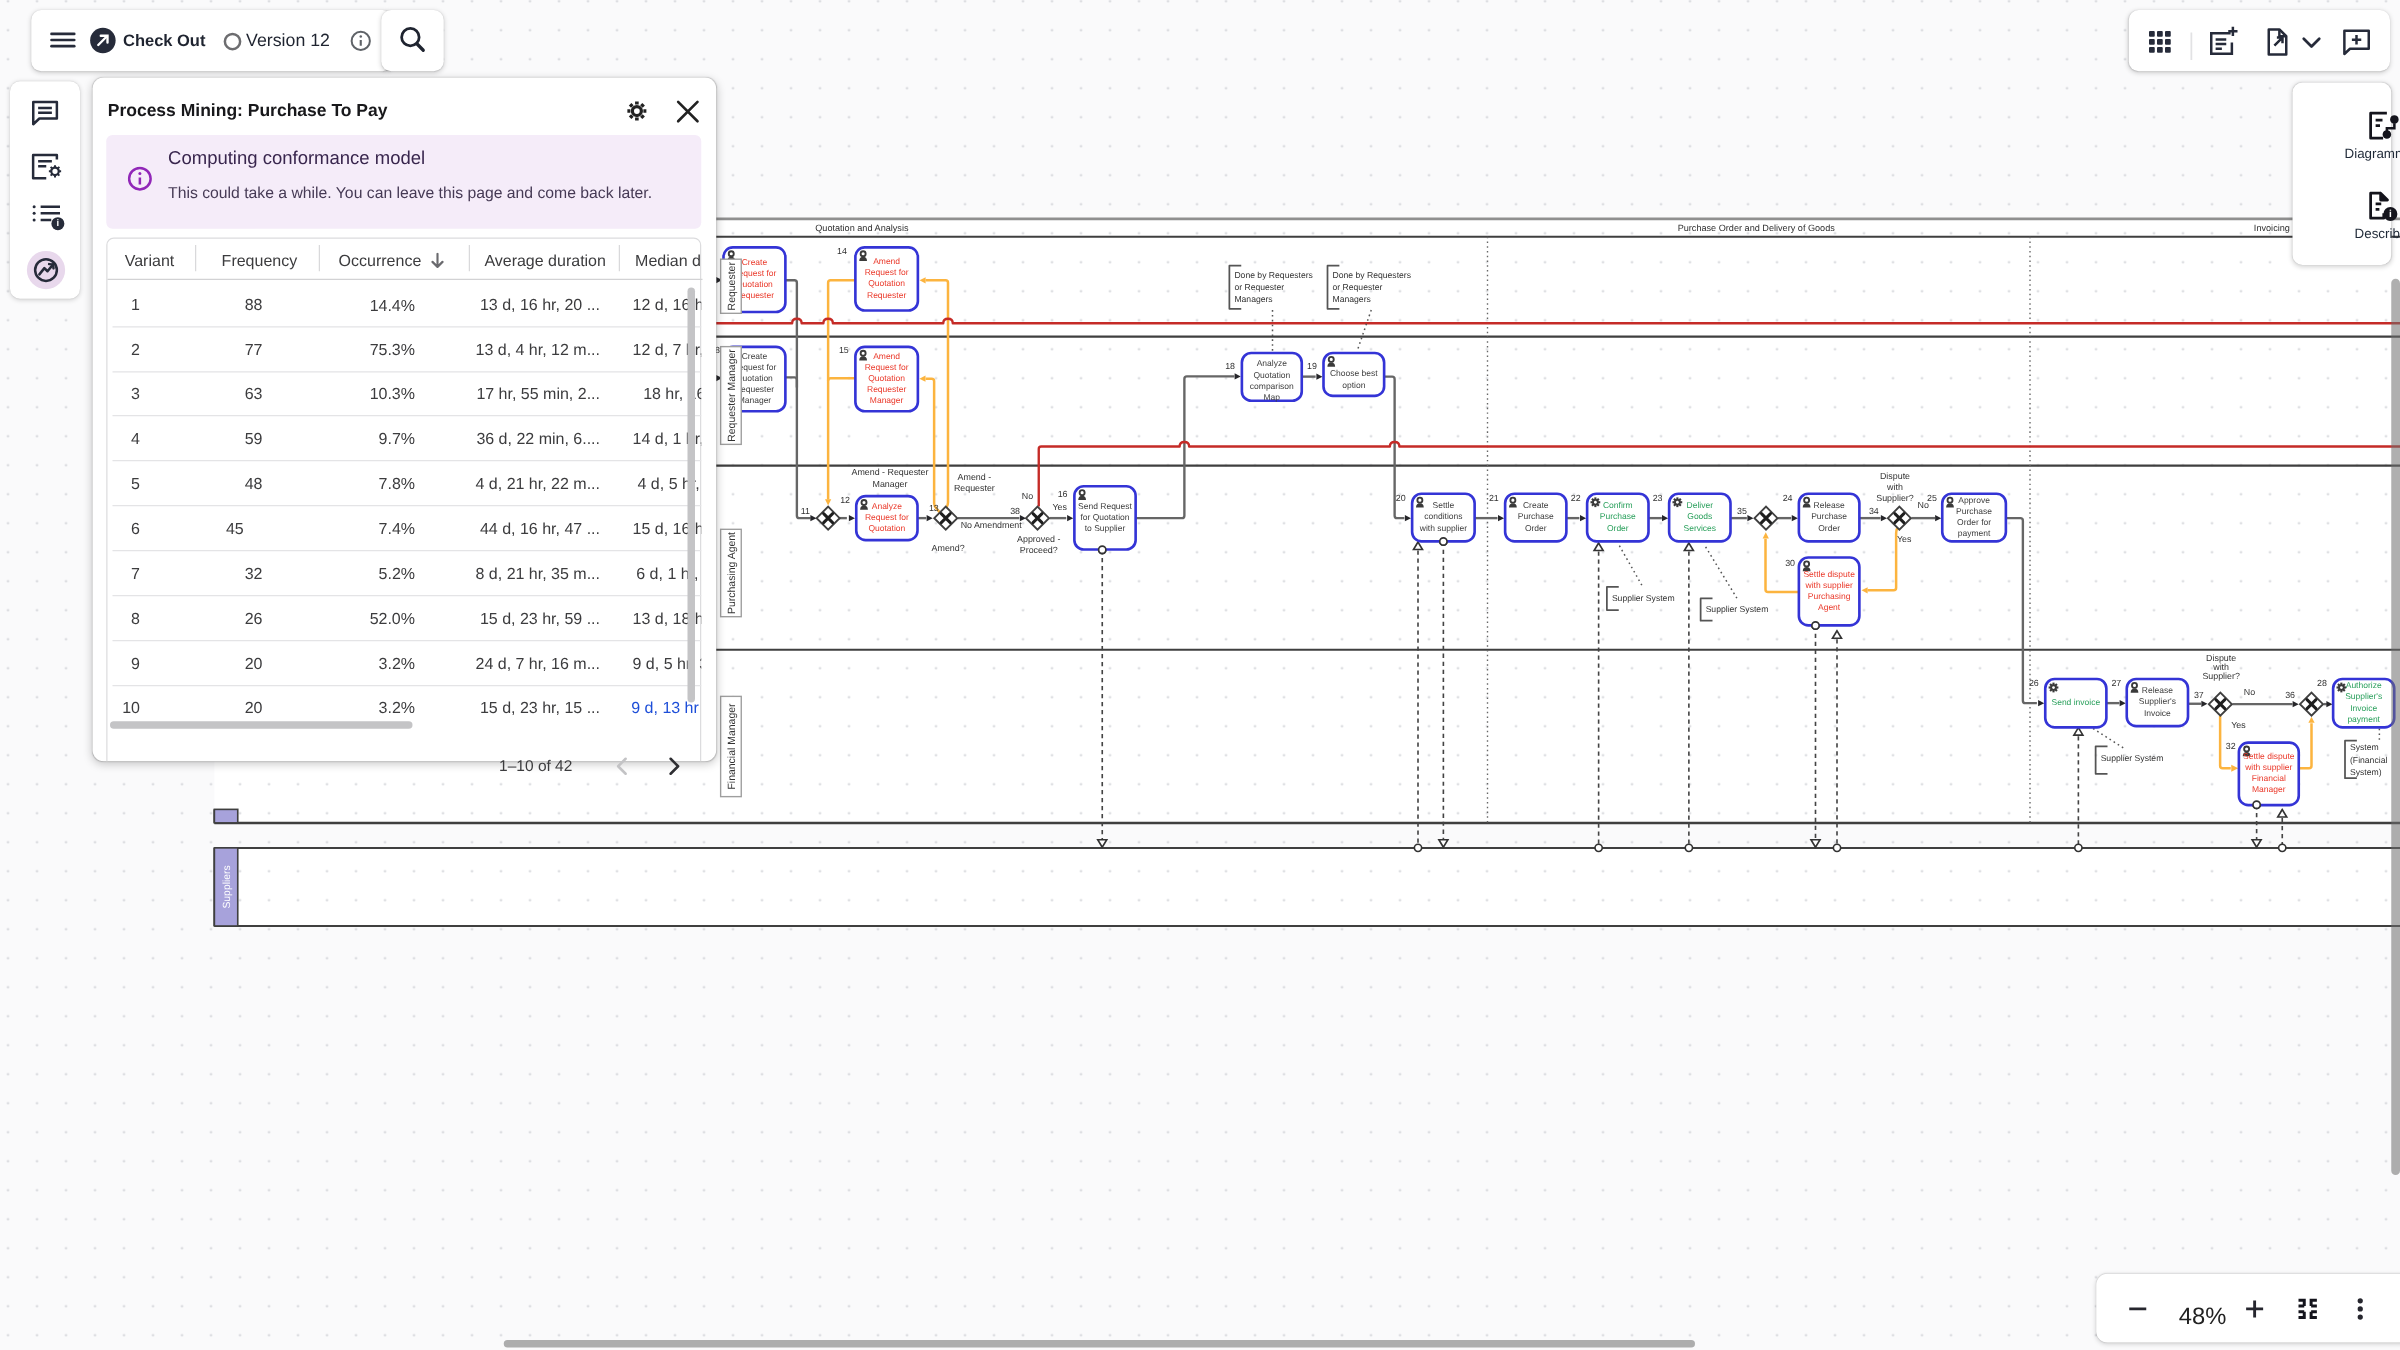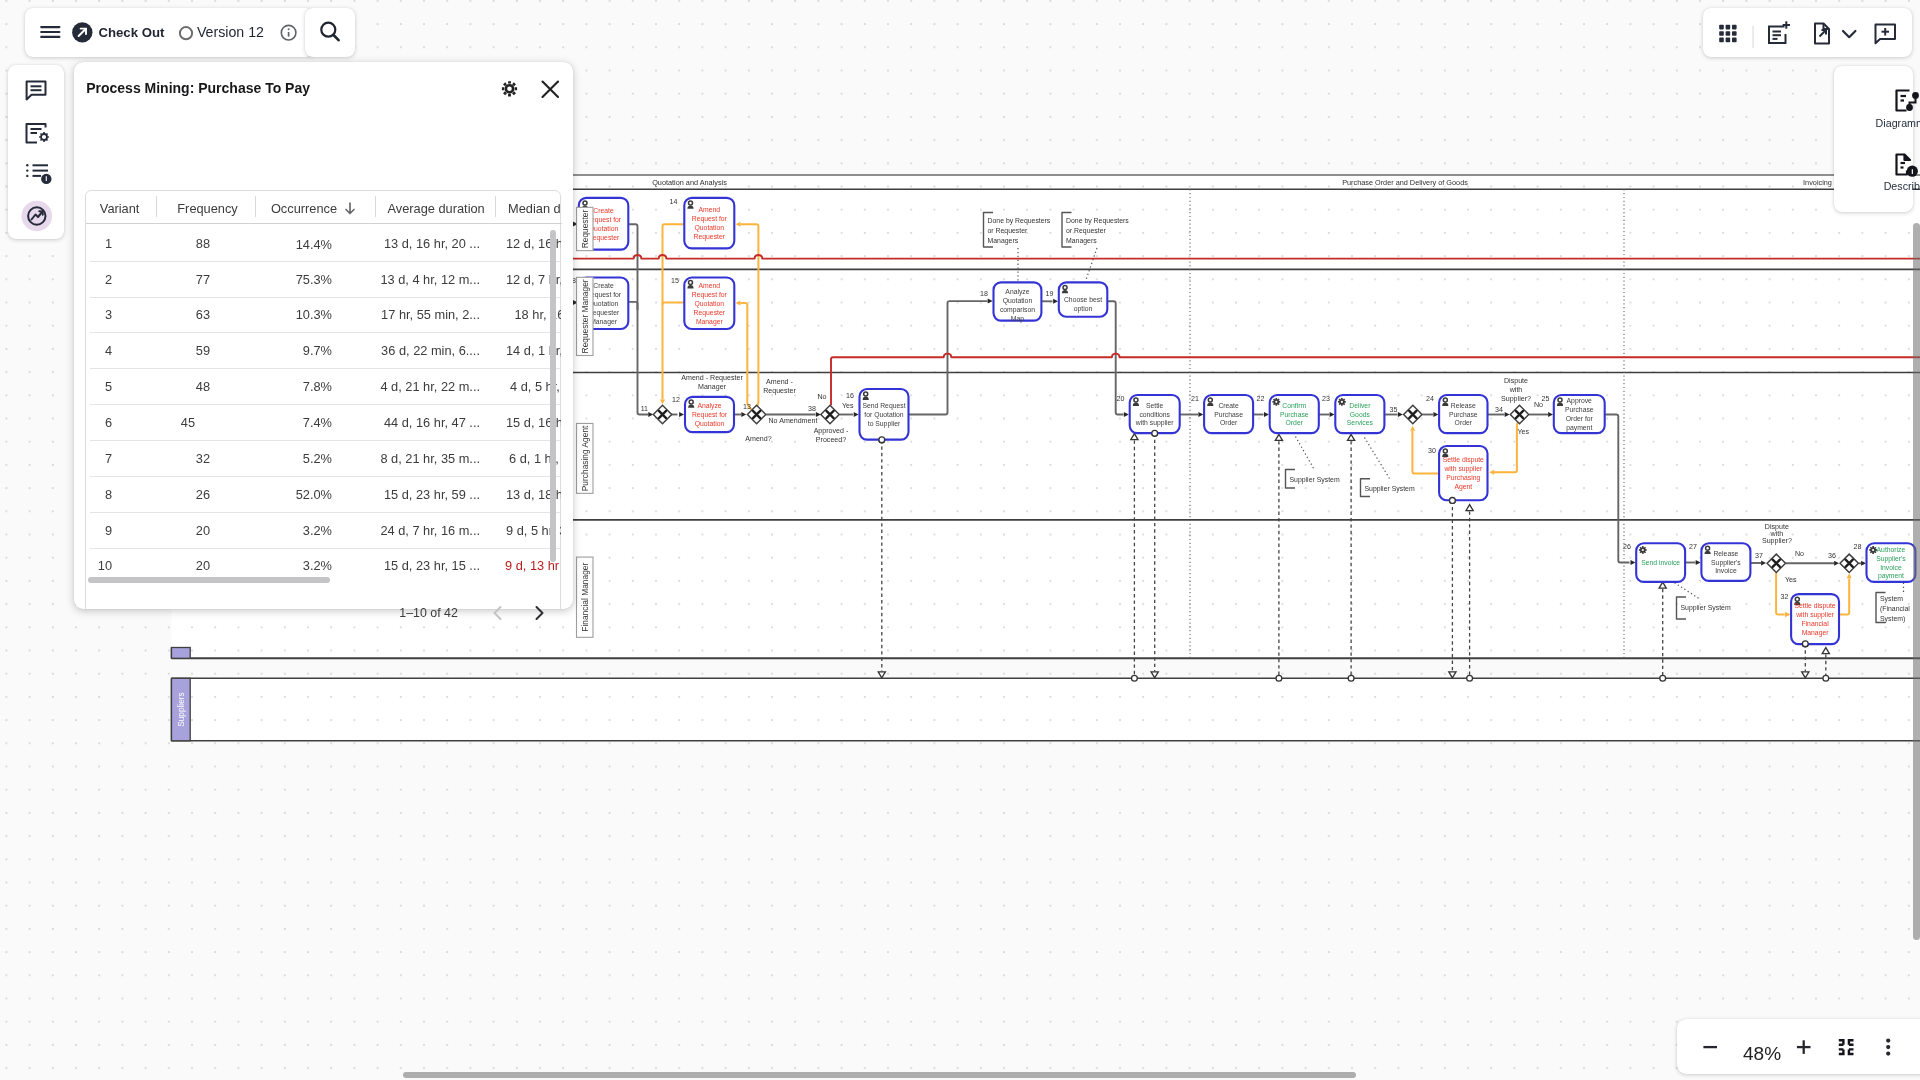--- a/index.html
+++ b/index.html
@@ -517,20 +517,29 @@
       </g>
       </g>
   </svg>
   <svg width="20" height="20" style="position:absolute;left:467px;top:18px;">
     <g stroke="#222" stroke-width="2.1" stroke-linecap="round">
         <line x1="1.5" y1="1.5" x2="17" y2="17"></line>
         <line x1="17" y1="1.5" x2="1.5" y2="17"></line>
       </g>
   </svg>
 
+  <div style="position:absolute;left:11.2px;top:45.6px;width:476.5px;height:75.1px;background:#f5ecf9;border-radius:5px;">
+    <svg width="30" height="30" style="position:absolute;left:17px;top:24.8px;">
+      <circle cx="9.9" cy="9.9" r="8.6" fill="none" stroke="#9127b8" stroke-width="2"></circle>
+      <circle cx="9.9" cy="5.7" r="1.2" fill="#9127b8"></circle>
+        <line x1="9.9" y1="9" x2="9.9" y2="14.6" stroke="#9127b8" stroke-width="2"></line>
+    </svg>
+    <div style="position:absolute;left:49.8px;top:11.5px;font-size:14.8px;color:#39264e;">Computing conformance model</div>
+    <div style="position:absolute;left:49.8px;top:39.7px;font-size:12.6px;color:#463a55;">This could take a while. You can leave this page and come back later.</div>
+  </div>
 
   <div style="position:absolute;left:11.2px;top:127.8px;width:476.5px;height:440.5px;border:1px solid #dcdcde;border-radius:6px;"></div>
 </div>
 
 <div style="position:absolute;left:0;top:0;width:573px;height:640px;pointer-events:none;">
   <div class="cell" style="left:99.8px;top:200.8px;">Variant</div>
   <div class="cell" style="left:177.3px;top:200.8px;">Frequency</div>
   <div class="cell" style="left:270.9px;top:200.8px;">Occurrence</div>
   <svg width="14" height="14" style="position:absolute;left:343px;top:201.5px;">
       <path d="M7 1 V11 M3 7.5 L7 11.5 L11 7.5" stroke="#6a6a6e" stroke-width="1.7" fill="none" stroke-linecap="round" stroke-linejoin="round"></path>
@@ -593,21 +602,21 @@
     <div class="cell" style="right:461px;top:522.5px;">9</div>
     <div class="cell" style="right:363px;top:522.5px;">20</div>
     <div class="cell" style="right:241px;top:522.5px;">3.2%</div>
     <div class="cell" style="right:93px;top:522.5px;">24 d, 7 hr, 16 m...</div>
     <div style="position:absolute;left:506px;top:522.5px;width:54.5px;overflow:hidden;font-size:12.8px;color:#3c3c3e;white-space:nowrap;">9 d, 5 hr, 32...</div>
     <div style="position:absolute;left:90px;right:12px;top:547.5px;height:1px;background:#e4e4e6;"></div>
     <div class="cell" style="right:461px;top:558.35px;">10</div>
     <div class="cell" style="right:363px;top:558.35px;">20</div>
     <div class="cell" style="right:241px;top:558.35px;">3.2%</div>
     <div class="cell" style="right:93px;top:558.35px;">15 d, 23 hr, 15 ...</div>
-    <div style="position:absolute;left:505px;top:558.35px;width:55.5px;overflow:hidden;font-size:12.8px;color:#b91c1c;white-space:nowrap;">9 d, 13 hr</div>
+    <div style="position:absolute;left:505px;top:558.35px;width:55.5px;overflow:hidden;font-size:12.8px;color:#1d4ed8;white-space:nowrap;">9 d, 13 hr</div>
 
   <div style="position:absolute;left:549.5px;top:230px;width:6px;height:332px;background:#c4c4c6;border-radius:3px;"></div>
   <div style="position:absolute;left:88px;top:577px;width:242px;height:5.5px;background:#c4c4c6;border-radius:3px;"></div>
 
   <div class="cell" style="left:399.3px;top:606.0px;font-size:12.4px;">1–10 of 42</div>
   <svg width="14" height="16" style="position:absolute;left:491px;top:605px;">
       <path d="M9.5 2 L3.5 8 L9.5 14" stroke="#c3c3c5" stroke-width="2" fill="none" stroke-linecap="round" stroke-linejoin="round"></path>
     </svg>
   <svg width="14" height="16" style="position:absolute;left:532px;top:605px;">
       <path d="M4.5 2 L10.5 8 L4.5 14" stroke="#2e2e32" stroke-width="2" fill="none" stroke-linecap="round" stroke-linejoin="round"></path>

